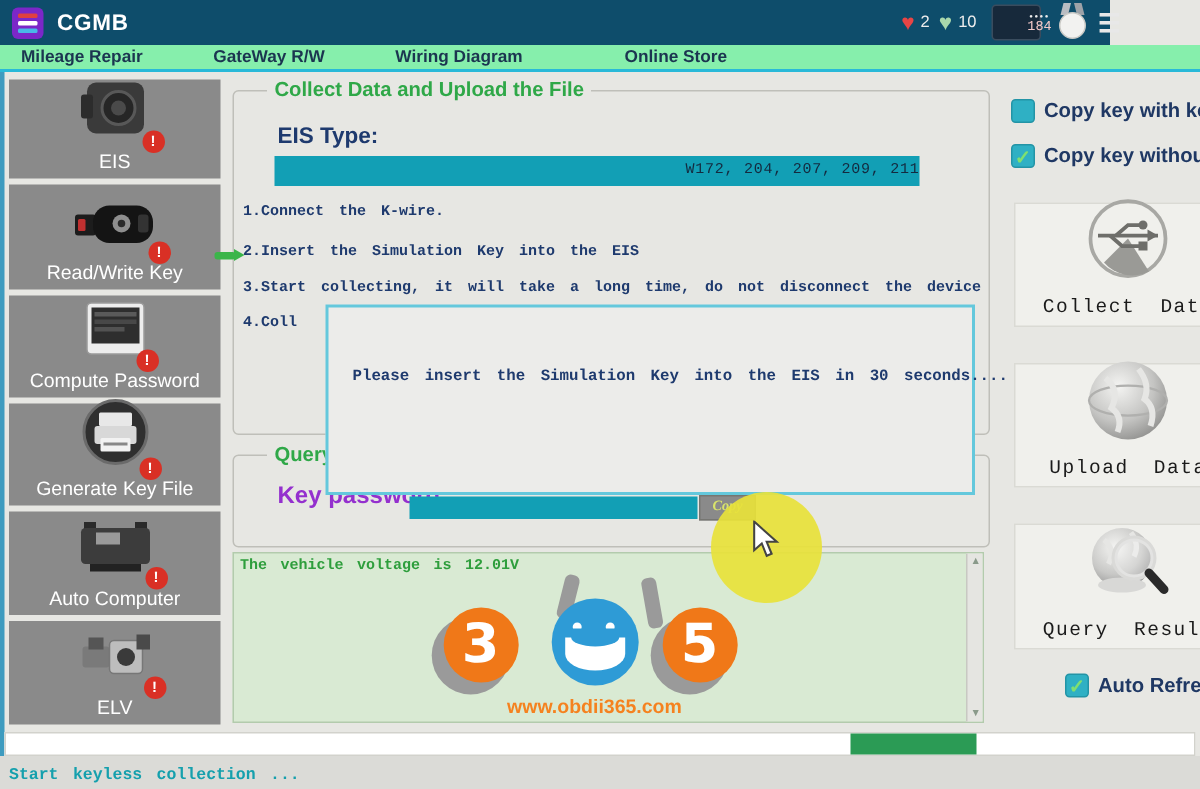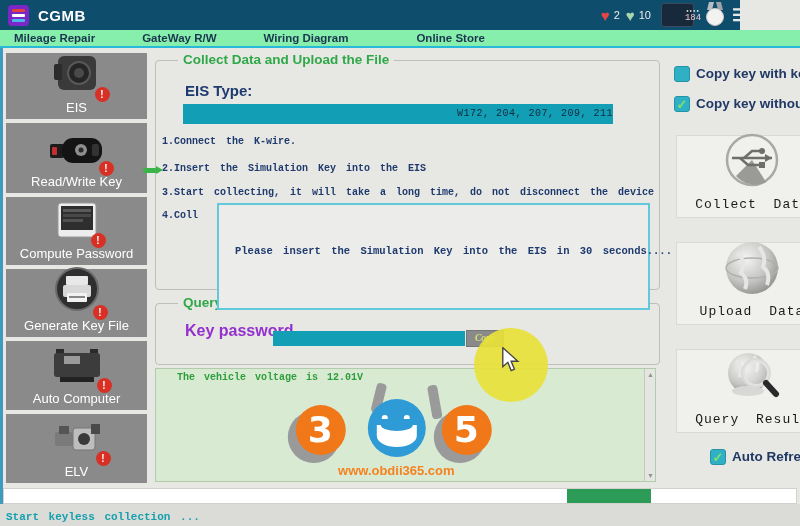--- a/index.html
+++ b/index.html
@@ -45,39 +45,39 @@
   .step-arrow { position:absolute; left:143px; top:166px; width:0; height:0; }
   .step-arrow .bar { position:absolute; left:0; top:2px; width:14px; height:5px; background:#3BB54A; border-radius:2px; }
   .step-arrow .tip { position:absolute; left:13px; top:0; width:0; height:0; border-left:7px solid #3BB54A; border-top:4.5px solid transparent; border-bottom:4.5px solid transparent; }
 
   .key-password-label { position:absolute; left:185px; top:322px; color:#9430CE; font-size:16px; font-weight:600; }
   .key-password-field { position:absolute; left:273px; top:331px; width:192px; height:15px; background:#129FB5; border:none; }
   .copy-btn { position:absolute; left:466px; top:330px; width:38px; height:17px; background:#8A8A8A; border:1px solid #767672; color:#D9E36B; font-size:9.5px; font-style:italic; font-weight:bold; text-align:center; line-height:15px; font-family:"Liberation Serif",serif; }
 
   
   .log-area { position:absolute; left:155px; top:368px; width:501px; height:114px; background:#D9EAD3; border:1px solid #B3CBAD; }
-  .log-line { position:absolute; left:4px; top:3px; color:#2E9E3C; font-family:"Liberation Mono",monospace; font-size:10px; font-weight:bold; word-spacing:3px;margin-left:17px; }
+  .log-line { position:absolute; left:4px; top:3px; color:#2E9E3C; font-family:"Liberation Mono",monospace; font-size:10px; font-weight:bold; word-spacing:3px; }
   .log-scroll { position:absolute; right:0; top:0; width:11px; height:100%; background:#E5E5E1; border-left:1px solid #C8C8C2; }
   .log-scroll .arr { position:absolute; left:0; width:11px; height:11px; color:#8A9A8A; font-size:7px; text-align:center; line-height:11px; }
   .arr.up{top:0;} .arr.down{bottom:0;}
 
   
   .watermark { position:absolute; left:50%; top:14px; transform:translateX(-54%); width:230px; height:96px; }
   .wm-gray { position:absolute; border-radius:50%; background:#9A9A9A; }
   .wm-stem { position:absolute; background:#9A9A9A; border-radius:4px; }
   .wm-circle { position:absolute; border-radius:50%; color:#fff; font-weight:bold; text-align:center; font-family:"DejaVu Sans",sans-serif; }
   .wm-orange { background:#F07818; width:50px; height:50px; font-size:36px; line-height:50px; top:22px; }
   .wm-blue { background:#2E9BD6; width:58px; height:58px; top:16px; left:86px; }
   .wm-eye { position:absolute; width:6px; height:6px; background:#fff; border-radius:50%; top:16px; }
   .wm-smile { position:absolute; left:9px; top:26px; width:40px; height:22px; background:#fff; border-bottom-left-radius:40px 22px; border-bottom-right-radius:40px 22px; }
   .wm-smile i { position:absolute; left:4px; top:-6px; width:32px; height:12px; background:#2E9BD6; border-bottom-left-radius:32px 12px; border-bottom-right-radius:32px 12px; }
   .wm-url { position:absolute; left:50%; transform:translateX(-50%); top:80px; color:#F5821F; font-size:13px; font-weight:bold; white-space:nowrap; font-family:"Liberation Sans",sans-serif; }
 
   
-  .dialog { position:absolute; left:217px; top:203px; width:433px; height:107px; background:#ECECEA; border:2px solid #64C8DC; z-index:20; }
+  .dialog { position:absolute; left:217px; top:203px; width:433px; height:127px; background:#ECECEA; border:2px solid #64C8DC; z-index:20; }
   .dialog-text { position:absolute; left:16px; top:40px; color:#1E3A6E; font-family:"Liberation Mono",monospace; font-size:10.5px; font-weight:bold; word-spacing:4px; white-space:nowrap; }
 
   
   .chk { position:absolute; width:16px; height:16px; background:#2FB0C4; border-radius:3px; border:1px solid #2394A6; color:#CFF0C8; text-align:center; line-height:15px; font-size:13px; font-weight:bold; }
   .chk-label { position:absolute; color:#1F3864; font-size:13.5px; font-weight:600; white-space:nowrap; }
   .rbtn { position:absolute; left:676px; width:152px; background:#F0F0EC; border:1px solid #DADAD4; display:flex; flex-direction:column; align-items:center; justify-content:flex-end; padding-bottom:5px; }
   .rbtn-label { color:#1A1A1A; font-family:"Liberation Mono",monospace; font-size:13px; letter-spacing:1px; word-spacing:8px; white-space:nowrap; margin-top:3px; }
 
   
   .progress-strip { position:absolute; left:3px; top:488px; width:794px; height:16px; background:#FFFFFF; border:1px solid #D2D2CC; }

